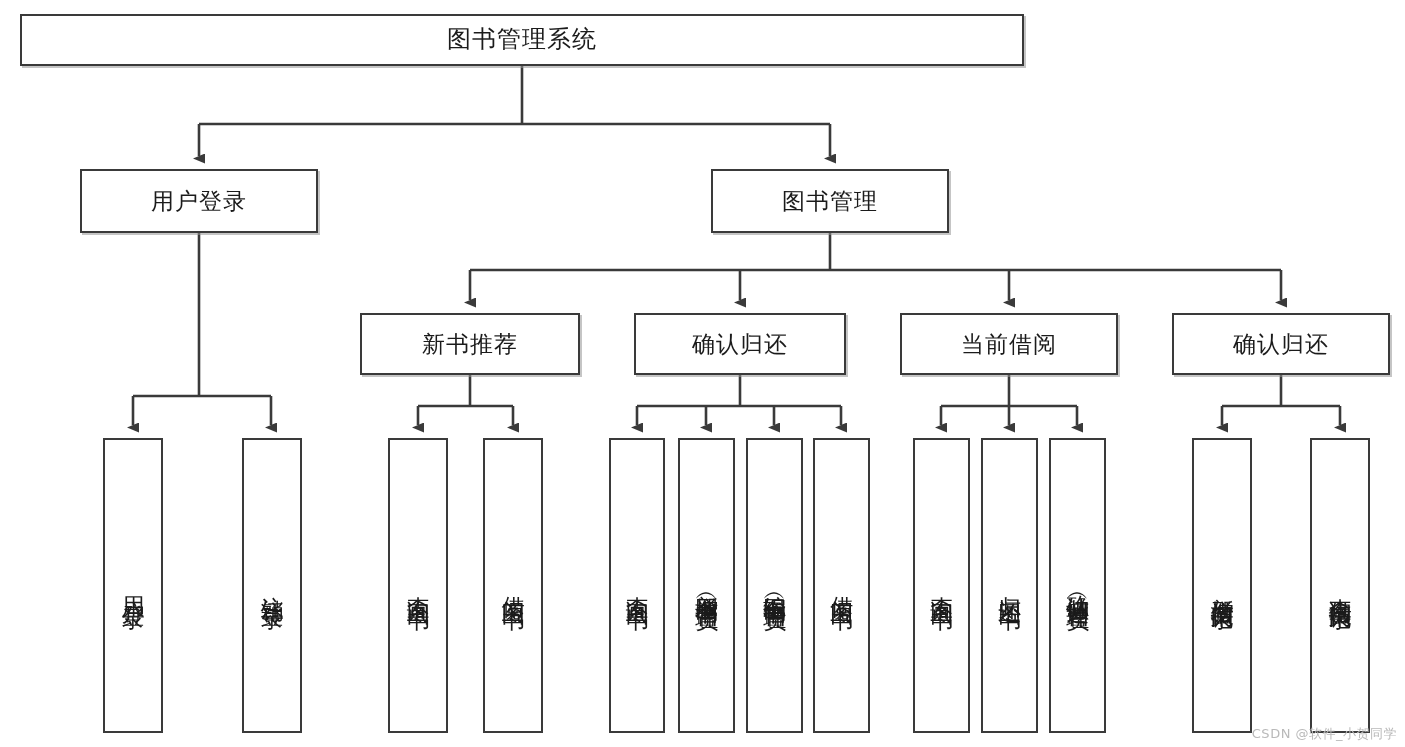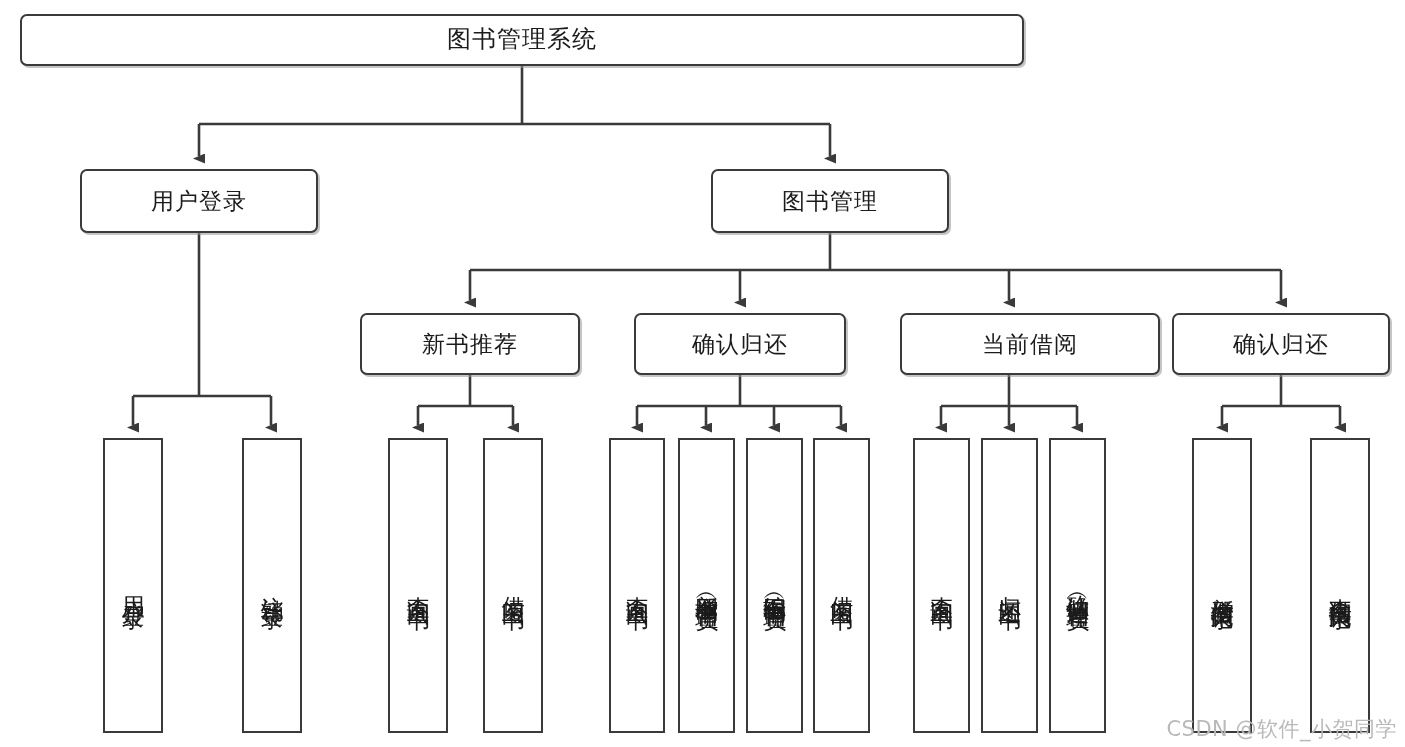--- a/index.html
+++ b/index.html
@@ -23,21 +23,20 @@
     background: #ffffff;
     border: 2px solid #3a3a3a;
     display: flex;
     align-items: center;
     justify-content: center;
     color: #1b1b1b;
   }
   
   .node.shadowed {
     box-shadow: 2px 2px 0 rgba(150,150,150,0.55);
-    border-radius: 7px;
   }
   .node-label {
     font-size: 23px;
     line-height: 1.15;
     letter-spacing: 1px;
     white-space: nowrap;
   }
   .node-root .node-label { font-size: 24px; }
   
   .node-leaf {
@@ -61,21 +60,21 @@
     left: 0;
     top: 0;
     width: 1405px;
     height: 747px;
     pointer-events: none;
   }
   .watermark {
     position: absolute;
     right: 8px;
     bottom: 4px;
-    font-size: 21px;
+    font-size: 13px;
     color: #b9b9b9;
     letter-spacing: 0.5px;
     white-space: nowrap;
   }
 </style>
 </head>
 <body>
 
 <div id="canvas">
 
@@ -143,21 +142,21 @@
   </div>
 
   <div class="node shadowed" style="left:711px; top:169px; width:238px; height:64px;">
     <span class="node-label">图书管理</span>
   </div>
 
   <div class="node shadowed" style="left:634px; top:313px; width:212px; height:62px;">
     <span class="node-label">确认归还</span>
   </div>
 
-  <div class="node shadowed" style="left:900px; top:313px; width:260px; height:62px;">
+  <div class="node shadowed" style="left:900px; top:313px; width:218px; height:62px;">
     <span class="node-label">当前借阅</span>
   </div>
 
   <div class="node shadowed" style="left:1172px; top:313px; width:218px; height:62px;">
     <span class="node-label">确认归还</span>
   </div>
 
   <div class="node node-leaf" style="left:103px; top:438px; width:60px; height:295px;">
     <span class="node-label">用户登录</span>
   </div>

